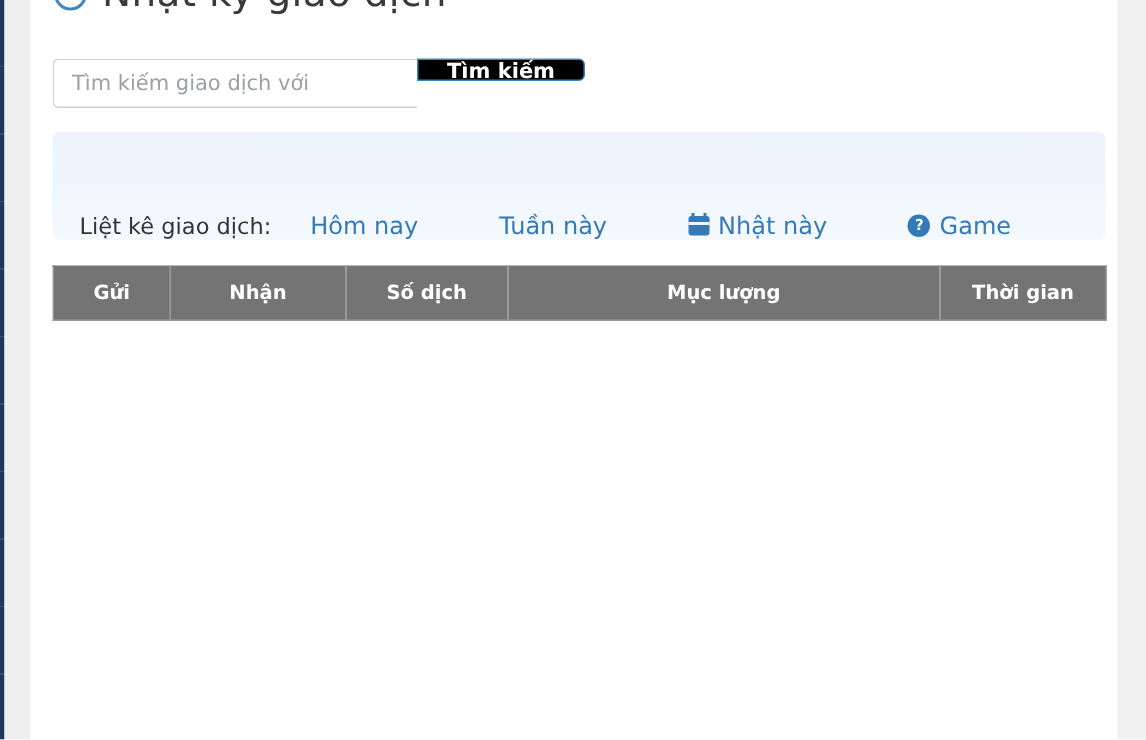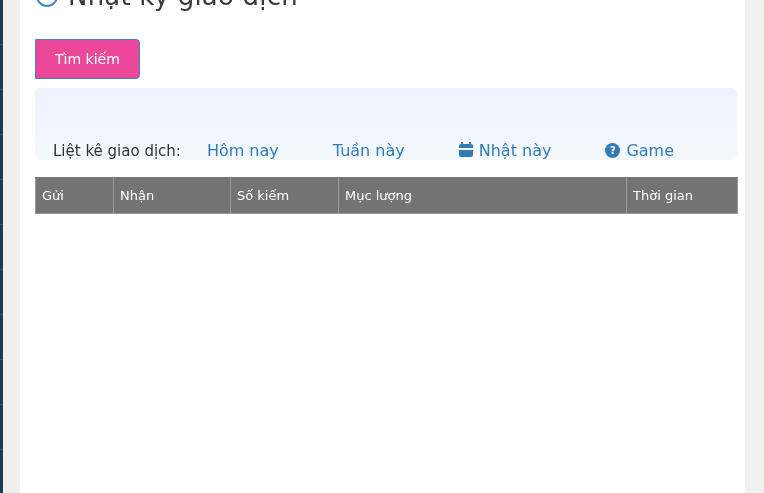--- a/index.html
+++ b/index.html
@@ -37,22 +37,22 @@
   
   .search-group{position:absolute;left:35px;top:39px;display:flex;}
   .search-input{
     width:243px;height:33px;box-sizing:border-box;border:1px solid #ccd0d4;
     border-right:none;border-radius:4px 0 0 4px;padding:0 12px;
     font-size:14px;color:#555;outline:none;
     font-family:"DejaVu Sans","Liberation Sans",sans-serif;
   }
   .search-input::placeholder{color:#9aa0a6;opacity:1;}
   .search-btn{
-    height:40px;padding:0 19px;border:1px solid #3a84bf;background:#ec4899;
-    color:#fff;font-size:14px;font-weight:400;border-radius:0 4px 4px 0;cursor:pointer;
+    height:15px;padding:0 19px;border:1px solid #3a84bf;background:#000000;
+    color:#fff;font-size:14px;font-weight:700;border-radius:0 4px 4px 0;cursor:pointer;
     font-family:"DejaVu Sans","Liberation Sans",sans-serif;
   }
   
   .filter-bar{
     position:absolute;left:35px;top:88px;width:702px;height:72px;box-sizing:border-box;
     border-radius:5px;background:linear-gradient(to bottom,#edf3fc,#f4f9fe);
     display:flex;align-items:flex-end;padding-left:18px;
   }
   .filter-label{font-size:15px;color:#333;margin-right:26px;}
   .filter-links{display:flex;align-items:center;gap:12px;}
@@ -74,40 +74,41 @@
     width:15px;height:15px;border-radius:50%;background:#337ab7;color:#fff;
     display:inline-flex;align-items:center;justify-content:center;
     font-size:10px;font-weight:bold;line-height:1;
   }
   
   table.tx-table{
     position:absolute;left:35px;top:177px;width:702px;border-collapse:collapse;
     font-size:14px;color:#444;table-layout:fixed;
   }
   .tx-table th{
-    background:#747474;color:#fff;font-weight:normal;font-size:13px;
-    height:36px;text-align:left;border:1px solid #9b9b9b;border-top-color:#747474;
+    background:#747474;color:#fff;font-weight:bold;font-size:13px;
+    height:36px;text-align:center;border:1px solid #9b9b9b;border-top-color:#747474;
     padding:0 6px;box-sizing:border-box;
   }
   .col-sender{width:78px;}  .col-receiver{width:117px;}
   .col-amount{width:108px;} .col-purpose{width:288px;} .col-time{width:111px;}
 </style>
 </head>
 <body>
 
 <div class="side-edge"></div>
 <div class="side-gutter"></div>
 <div class="scroll-track"></div>
 
 <div class="page-title">
   <span class="title-icon"></span>
   <span class="title-text">Nhật ký giao dịch</span>
 </div>
 
 <div class="search-group">
+  <input class="search-input" type="text" placeholder="Tìm kiếm giao dịch với" style="">
   <button class="search-btn">Tìm kiếm</button>
 </div>
 
 <div class="filter-bar">
   <span class="filter-label">Liệt kê giao dịch:</span>
   <span class="filter-links">
     <a class="filter-link">
       <span>Hôm nay</span>
     </a>
     <a class="filter-link">
@@ -129,19 +130,19 @@
     <col class="col-sender">
       <col class="col-receiver">
       <col class="col-amount">
     <col class="col-purpose">
       <col class="col-time">
   </colgroup>
   <thead>
     <tr>
       <th>Gửi</th>
       <th>Nhận</th>
-      <th>Số kiếm</th>
+      <th>Số dịch</th>
       <th>Mục lượng</th>
       <th>Thời gian</th>
     </tr>
   </thead>
   <tbody id="tx-body"></tbody>
 </table>
 
 </body></html>

